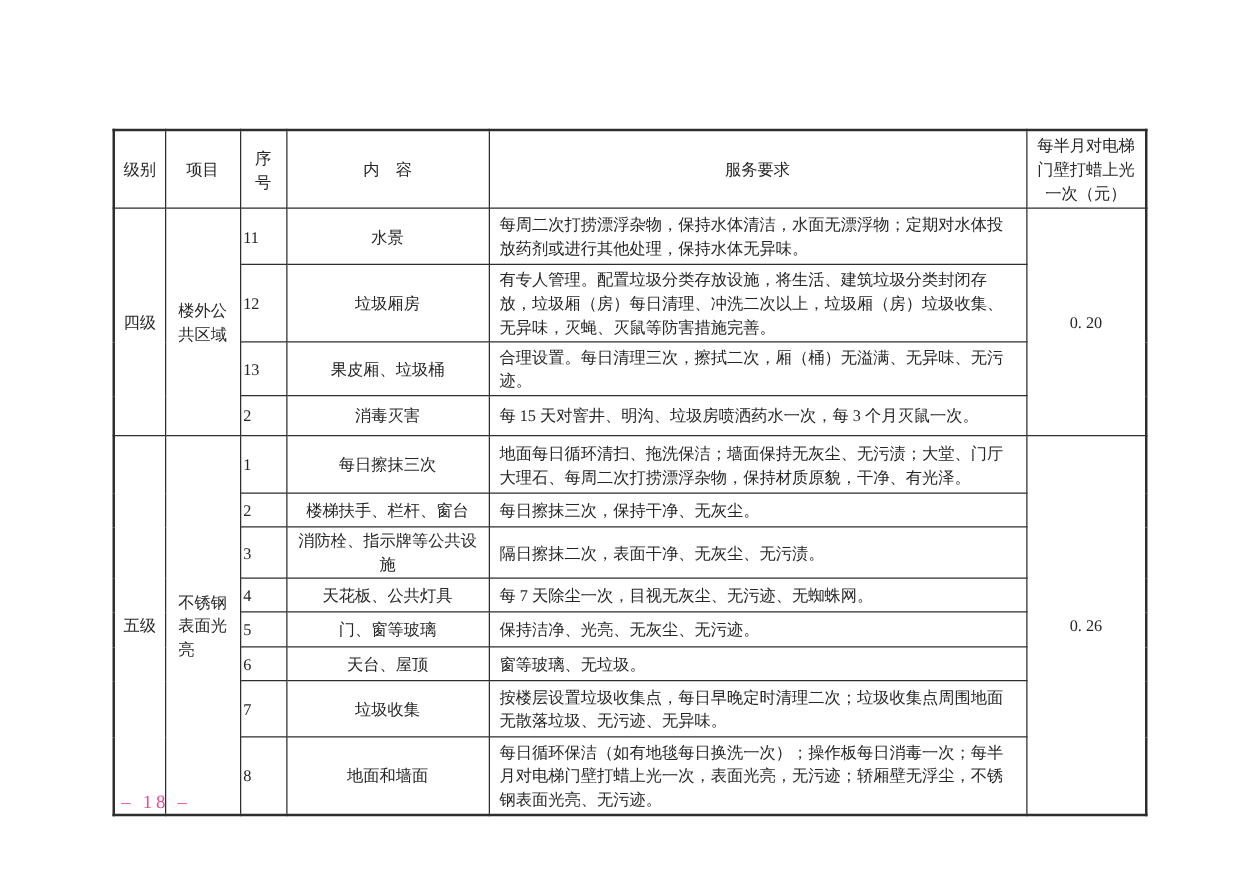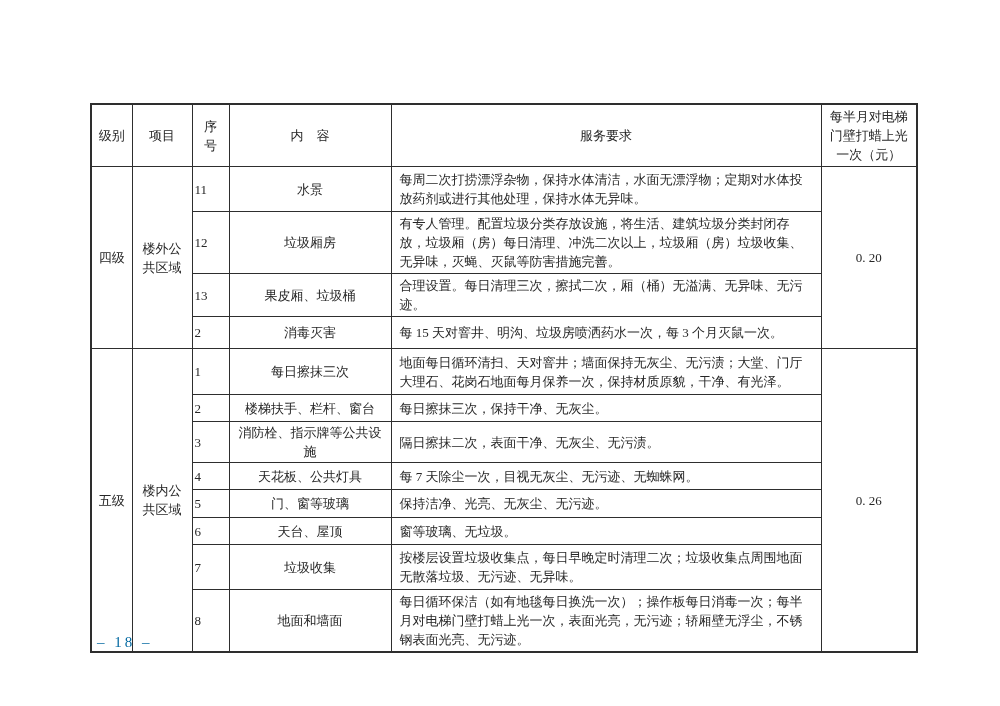--- a/index.html
+++ b/index.html
@@ -39,21 +39,21 @@
   .c-service { text-align: left; padding: 2px 8px; margin-top: 46px; }
   .c-fee     { text-align: center; padding: 16px 3px; }
   .hdr       { text-align: center; padding: 2px 3px; }
   .hdr-seq .wrap1 { display: block; width: 1em; margin: 0 auto; font-family: Liberation Serif, serif; }
   .page-number {
     position: absolute;
     left: 97px;
     top: 634px;
     font-size: 15px;
     letter-spacing: 3px;
-    color: #0369a1;
+    color: #ec4899;
   }
 </style>
 </head>
 <body>
 
 <div class="page">
 
   <table class="doc-table">
     <colgroup>
       <col style="width:41px">
@@ -98,25 +98,25 @@
     </tr>
     <tr style="height:32px">
       <td class="c-seq">2</td>
       <td class="c-content">消毒灭害</td>
       <td class="c-service">每 15 天对窨井、明沟、垃圾房喷洒药水一次，每 3 个月灭鼠一次。</td>
     </tr>
 
     <tr style="height:46px">
       <td class="c-level" rowspan="8">五级</td>
       <td class="c-project" rowspan="8">
-            <span class="wrap3">楼内公共区域</span>
+            <span class="wrap3">不锈钢表面光亮</span>
           </td>
       <td class="c-seq">1</td>
       <td class="c-content">每日擦抹三次</td>
-      <td class="c-service">地面每日循环清扫、天对窨井；墙面保持无灰尘、无污渍；大堂、门厅大理石、花岗石地面每月保养一次，保持材质原貌，干净、有光泽。</td>
+      <td class="c-service">地面每日循环清扫、拖洗保洁；墙面保持无灰尘、无污渍；大堂、门厅大理石、每周二次打捞漂浮杂物，保持材质原貌，干净、有光泽。</td>
       <td class="c-fee" rowspan="8">0. 26</td>
     </tr>
     <tr style="height:27px">
       <td class="c-seq">2</td>
       <td class="c-content">楼梯扶手、栏杆、窗台</td>
       <td class="c-service">每日擦抹三次，保持干净、无灰尘。</td>
     </tr>
     <tr style="height:28px">
       <td class="c-seq">3</td>
       <td class="c-content">消防栓、指示牌等公共设施</td>

